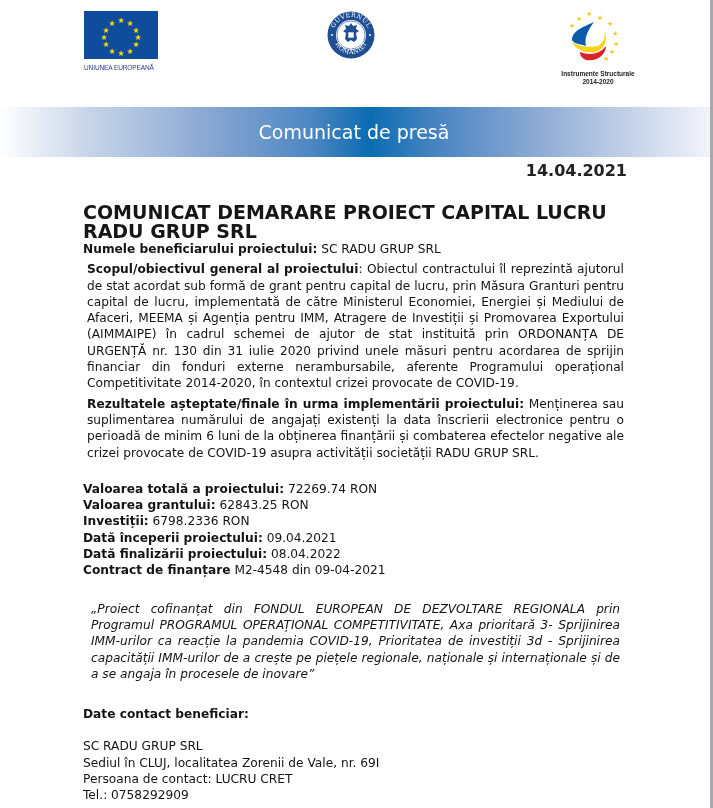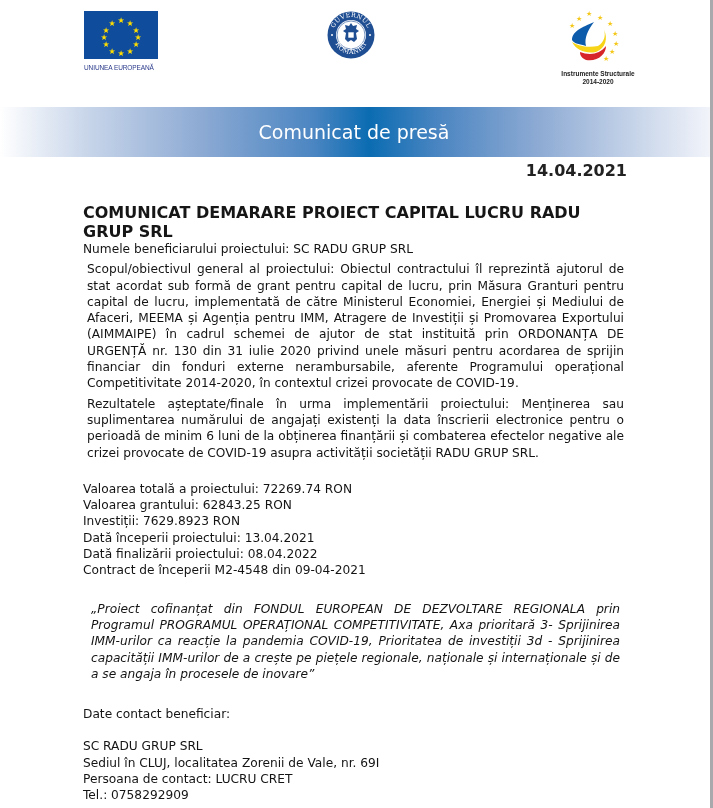--- a/index.html
+++ b/index.html
@@ -49,23 +49,23 @@
   
   .date {
     position: absolute; right: 86px; top: 161px;
     font-weight: bold; font-size: 16px; color: #222; text-align: right;
   }
   
   .doc {
     position: absolute; left: 83px; top: 203px; width: 545px;
     font-size: 12.2px; line-height: 16.3px; color: #141414;
   }
-  .doc-title { font-size: 16px; font-weight: bold; line-height: 19px; margin: 0; color: #161616; }
+  .doc-title { font-size: 19px; font-weight: bold; line-height: 19px; margin: 0; color: #161616; }
   .para { text-align: justify; margin: 4px; }
-  .b { font-weight: normal; }
+  .b { font-weight: bold; }
   .gap { height: 16px; }
   .gap-sm { height: 14px; }
   .quote { font-style: italic; text-align: justify; margin: 8px; }
   .plain { margin: 0; }
 </style>
 </head>
 <body>
 
 <div class="right-border"></div>
 
@@ -148,24 +148,24 @@
 
   <p class="para"><span class="b">Scopul/obiectivul general al proiectului</span><span>: Obiectul contractului îl reprezintă ajutorul de stat acordat sub formă de grant pentru capital de lucru, prin Măsura Granturi pentru capital de lucru, implementată de către Ministerul Economiei, Energiei și Mediului de Afaceri, MEEMA și Agenția pentru IMM, Atragere de Investiții și Promovarea Exportului (AIMMAIPE) în cadrul schemei de ajutor de stat instituită prin ORDONANȚA DE URGENȚĂ nr. 130 din 31 iulie 2020 privind unele măsuri pentru acordarea de sprijin financiar din fonduri externe nerambursabile, aferente Programului operațional Competitivitate 2014-2020, în contextul crizei provocate de COVID-19.</span></p>
 
   <p class="para"><span class="b">Rezultatele așteptate/finale în urma implementării proiectului:</span><span> Menținerea sau suplimentarea numărului de angajați existenți la data înscrierii electronice pentru o perioadă de minim 6 luni de la obținerea finanțării și combaterea efectelor negative ale crizei provocate de COVID-19 asupra activității societății RADU GRUP SRL.</span></p>
 
   <div class="gap"></div>
 
   <div>
     <p class="plain"><span class="b">Valoarea totală a proiectului:</span><span> 72269.74  RON</span></p>
     <p class="plain"><span class="b">Valoarea grantului:</span><span> 62843.25  RON</span></p>
-    <p class="plain"><span class="b">Investiții:</span><span> 7629.8923  RON</span></p>
-    <p class="plain"><span class="b">Dată începerii proiectului:</span><span> 13.04.2021</span></p>
+    <p class="plain"><span class="b">Investiții:</span><span> 6798.2336  RON</span></p>
+    <p class="plain"><span class="b">Dată începerii proiectului:</span><span> 09.04.2021</span></p>
     <p class="plain"><span class="b">Dată finalizării proiectului:</span><span> 08.04.2022</span></p>
-    <p class="plain"><span class="b">Contract de începerii</span><span> M2-4548  din 09-04-2021</span></p>
+    <p class="plain"><span class="b">Contract de finanțare</span><span> M2-4548  din 09-04-2021</span></p>
   </div>
 
   <div class="gap-sm"></div>
 
   <p class="quote">„Proiect cofinanțat din FONDUL EUROPEAN DE DEZVOLTARE REGIONALA prin Programul PROGRAMUL OPERAȚIONAL COMPETITIVITATE, Axa prioritară 3- Sprijinirea IMM-urilor ca reacție la pandemia COVID-19, Prioritatea de investiții 3d - Sprijinirea capacității IMM-urilor de a crește pe piețele regionale, naționale și internaționale și de a se angaja în procesele de inovare”</p>
 
   <div class="gap"></div>
 
   <p class="plain b">Date contact beneficiar:</p>
   <div class="gap"></div>

